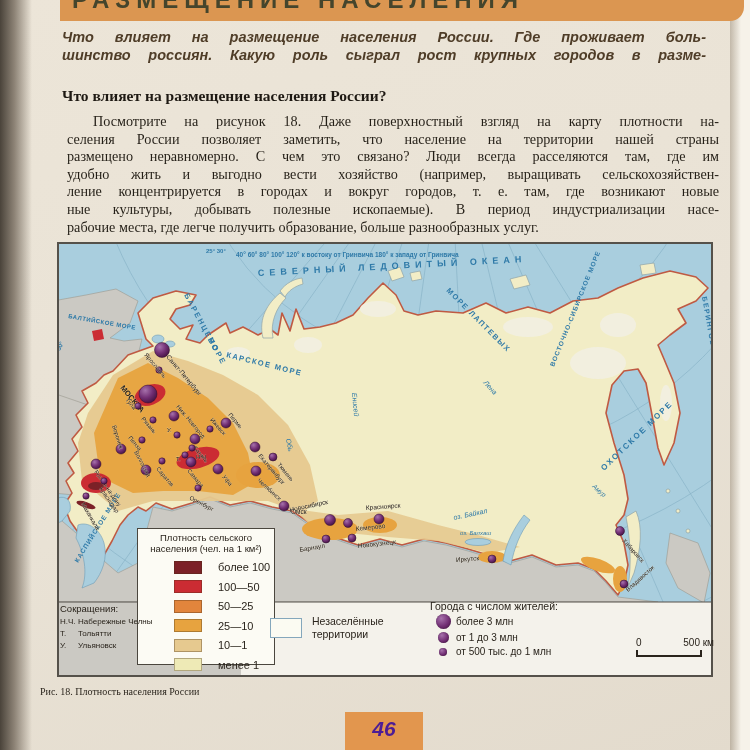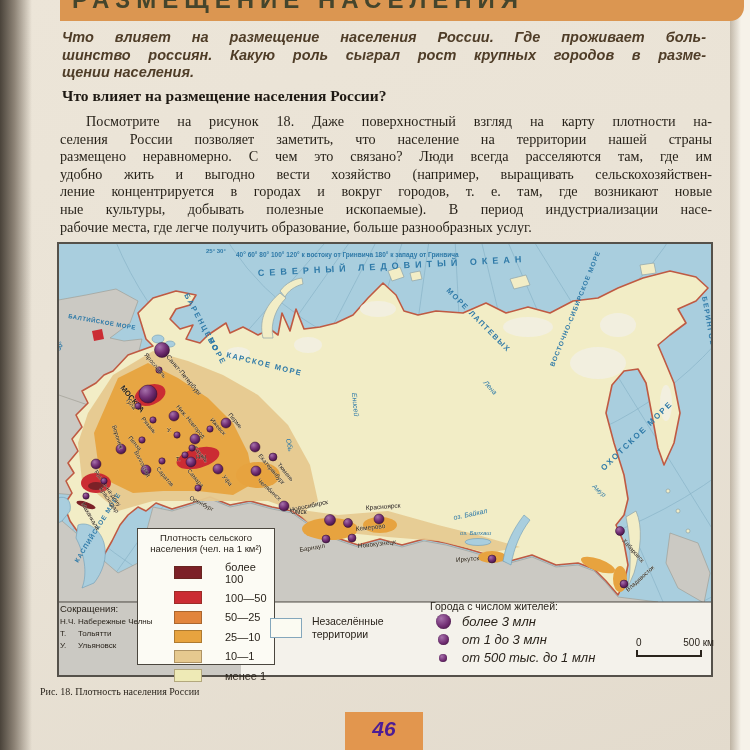--- a/index.html
+++ b/index.html
@@ -15,55 +15,55 @@
     border-radius:0 0 14px 0;overflow:hidden;}
   .banner span{position:absolute;top:-14px;left:12px;font-weight:bold;font-size:24px;
     letter-spacing:6px;color:#45452c;white-space:nowrap;}
   
   .intro{position:absolute;left:62px;top:29px;width:644px;color:#4f3d28;
     font-style:italic;font-weight:bold;font-size:14.5px;line-height:17.5px;}
   .intro .jline{text-align:justify;text-align-last:justify;font-style:italic;}
   .intro .jlast{text-align-last:left;}
   .heading{position:absolute;left:62px;top:87px;width:648px;text-align:left;
     font-family:"Liberation Serif",serif;font-weight:bold;font-size:15.5px;color:#1e1913;}
-  .bodytext{position:absolute;left:60px;top:113px;width:652px;
+  .bodytext{position:absolute;left:67px;top:113px;width:652px;
     font-family:"Liberation Serif",serif;font-size:14.2px;line-height:17.6px;color:#241f17;}
   .bodytext .jline{text-align:justify;text-align-last:justify;}
   .bodytext .jlast{text-align-last:left;}
   .bodytext .indent{padding-left:26px;}
   
   #map{position:absolute;left:58px;top:243px;width:654px;height:433px;background:#a9cede;
     box-shadow:0 0 0 1px #55514a;}
   #map svg{position:absolute;left:0;top:0;}
   text.sea{fill:#2f7aa8;font-family:"Liberation Sans",sans-serif;font-weight:bold;}
   text.river{fill:#2f7aa8;font-family:"Liberation Sans",sans-serif;font-style:italic;}
   text.clab{fill:#26201a;font-family:"Liberation Sans",sans-serif;
     paint-order:stroke;stroke:rgba(245,238,220,.55);stroke-width:.4px;}
   text.caps{font-weight:bold;}
   
   .leg-density{position:absolute;left:79px;top:285px;width:138px;height:137px;
     background:#fcfbf4;border:1px solid #4a463e;box-sizing:border-box;padding:3px 0 0 0;}
   .leg-density .ltitle{text-align:center;font-size:9.5px;line-height:11px;color:#2a241c;}
   .drow{display:flex;align-items:center;margin:6.5px 0 0 36px;}
   .dchip{width:26px;height:11px;border:1px solid rgba(70,45,20,.35);flex:none;}
-  .dlabel{margin-left:23px;font-size:11px;color:#2a241c;}
+  .dlabel{margin-left:16px;font-size:11px;color:#2a241c;}
   .leg-abbr{position:absolute;left:2px;top:360px;width:101px;color:#2a241c;}
   .leg-abbr .ltitle{font-size:9.5px;margin-bottom:3px;}
   .arow{display:flex;font-size:8px;line-height:9px;margin-bottom:3px;}
   .arow .ab{width:18px;flex:none;}
   .leg-uninhab{position:absolute;left:212px;top:372px;display:flex;}
   .uchip{width:30px;height:18px;background:#fbfbf2;border:1.5px solid #84a7bc;flex:none;margin-top:3px;}
   .leg-uninhab .ulabel{margin-left:10px;width:95px;font-size:10.5px;line-height:12.5px;color:#2a241c;}
   .leg-cities{position:absolute;left:372px;top:357px;color:#2a241c;}
   .leg-cities .ltitle{font-size:10.5px;margin-bottom:2px;}
   .crow{display:flex;align-items:center;margin-bottom:3px;}
   .crow .cwrap{width:26px;display:flex;justify-content:center;flex:none;}
   .circ{border-radius:50%;background:radial-gradient(circle at 35% 30%,#a671ab,#722f74 55%,#451243 95%);
     box-shadow:inset 0 0 1px rgba(30,5,30,.6);}
-  .crow .clabel{margin-left:6px;font-size:13px;font-style:italic;}
+  .crow .clabel{font-size:10px;}
   .leg-scale{position:absolute;left:578px;top:394px;width:78px;color:#2a241c;}
   .leg-scale .nums{display:flex;justify-content:space-between;font-size:10px;}
   .leg-scale .bar{margin-top:2px;height:5px;border-bottom:2px solid #2a241c;
     border-left:2px solid #2a241c;border-right:2px solid #2a241c;width:62px;}
   
   .caption{position:absolute;left:40px;top:686px;font-family:"Liberation Serif",serif;
     font-size:10px;color:#2b251d;}
   .pagenum{position:absolute;left:345px;top:712px;width:78px;height:38px;background:#e2964e;
     display:flex;justify-content:center;}
   .pagenum span{font-weight:bold;font-style:italic;font-size:21px;color:#4c1d95;margin-top:5px;}
@@ -75,21 +75,20 @@
   <div class="spine"></div>
   <div class="edge"></div>
 
   <div class="banner">
     <span>РАЗМЕЩЕНИЕ НАСЕЛЕНИЯ</span>
   </div>
 
   <div class="intro">
     <div class="jline">Что влияет на размещение населения России. Где проживает боль-</div>
     <div class="jline">шинство россиян. Какую роль сыграл рост крупных городов в разме-</div>
-    <div class="jlast">щении населения.</div>
   </div>
 
   <div class="heading">Что влияет на размещение населения России?</div>
 
   <div class="bodytext">
     <div class="jline indent">Посмотрите на рисунок 18. Даже поверхностный взгляд на карту плотности на-</div>
     <div class="jline">селения России позволяет заметить, что население на территории нашей страны</div>
     <div class="jline">размещено неравномерно. С чем это связано? Люди всегда расселяются там, где им</div>
     <div class="jline">удобно жить и выгодно вести хозяйство (например, выращивать сельскохозяйствен-</div>
     <div class="jline">ление концентрируется в городах и вокруг городов, т. е. там, где возникают новые</div>

